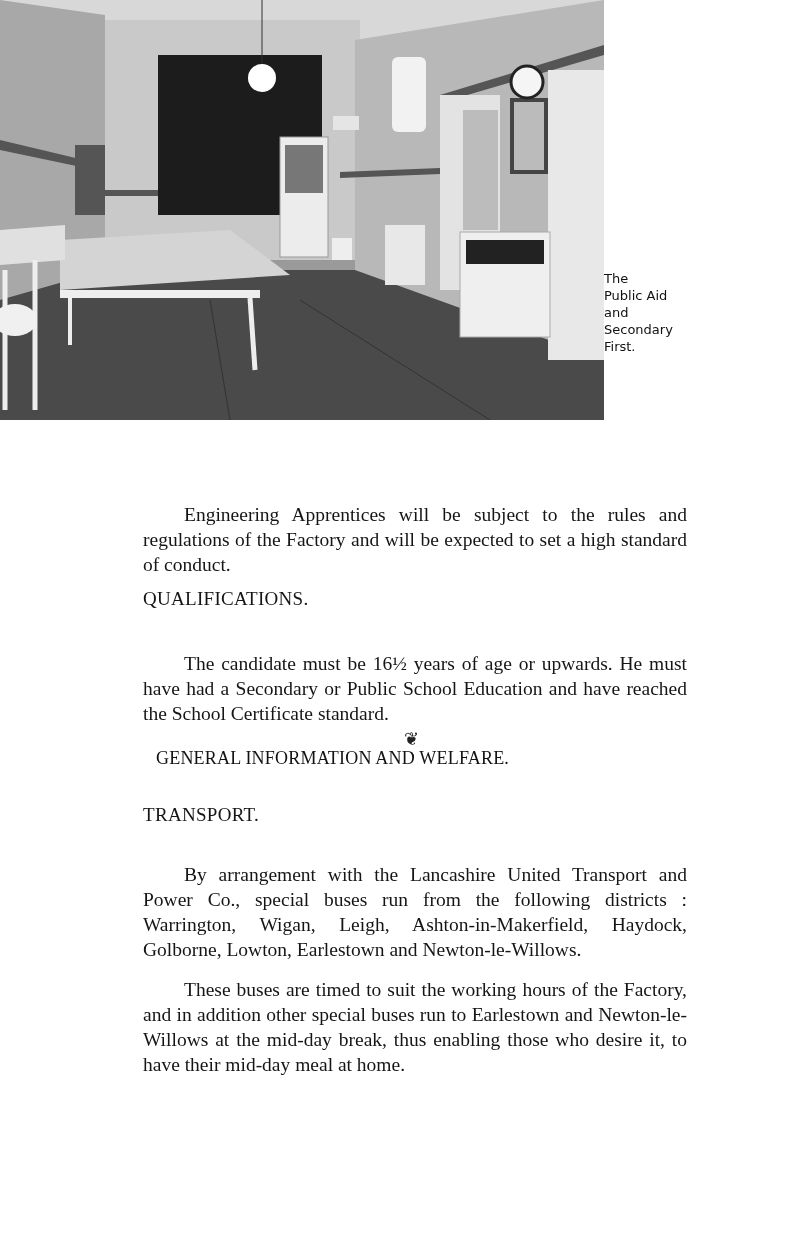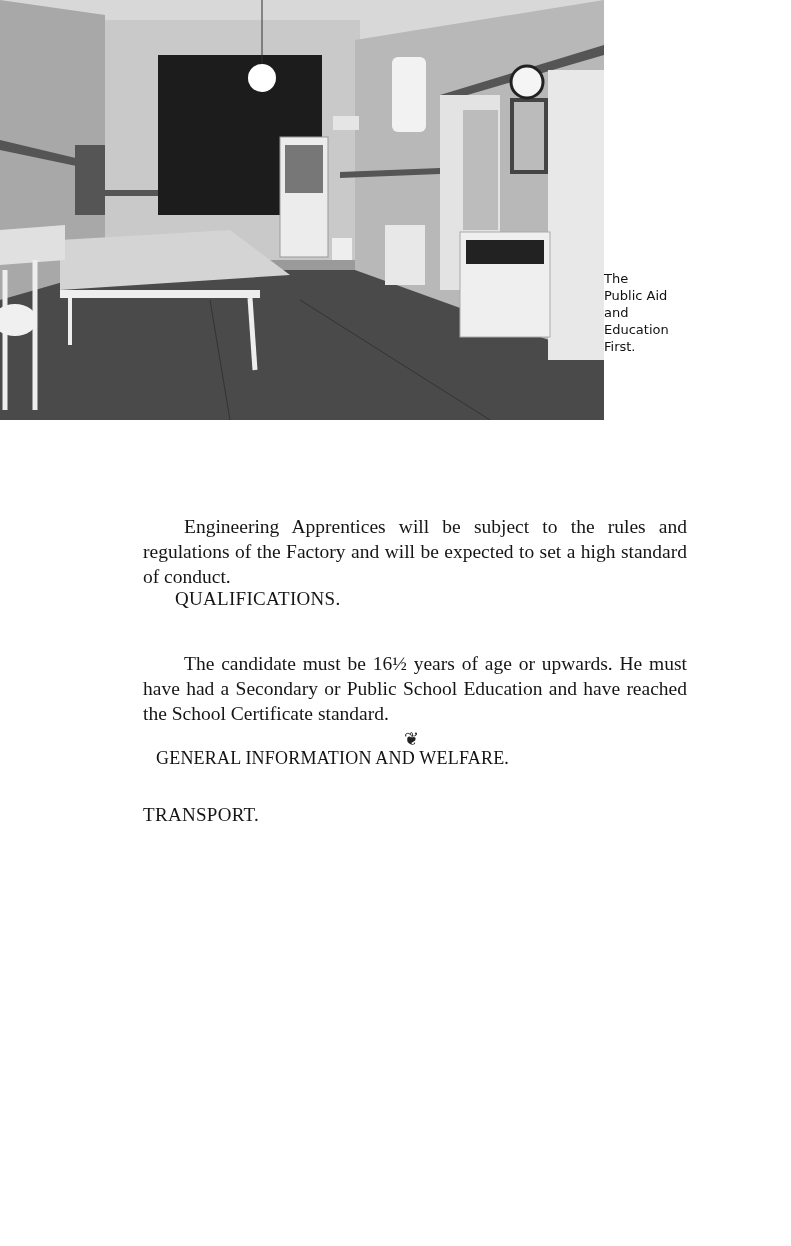--- a/index.html
+++ b/index.html
@@ -96,34 +96,36 @@
     <ellipse cx="15" cy="320" rx="22" ry="16" fill="#f0f0f0"></ellipse>
 
     <rect x="75" y="145" width="30" height="70" fill="#555"></rect>
   </svg>
 </div>
 
 <div class="caption">
   <div>The</div>
   <div>Public Aid</div>
   <div>and</div>
-  <div>Education</div>
+  <div>Secondary</div>
   <div>First.</div>
 </div>
 
-<div class="body-text" style="top:514px;">
+<div class="body-text" style="top:502px;">
   <p>Engineering Apprentices will be subject to the rules and regulations of the Factory and will be expected to set a high standard of conduct.</p>
 </div>
 
-<div class="heading-small" style="top:588px;margin-left:32px;">QUALIFICATIONS.</div>
+<div class="heading-small" style="top:588px;">QUALIFICATIONS.</div>
 
 <div class="body-text" style="top:651px;">
   <p>The candidate must be 16½ years of age or upwards. He must have had a Secondary or Public School Education and have reached the School Certificate standard.</p>
 </div>
 
 <div class="ornament">❦</div>
 
 <div class="heading-large">GENERAL INFORMATION AND WELFARE.</div>
 
 <div class="heading-small" style="top:804px;">TRANSPORT.</div>
 
 <div class="body-text" style="top:862px;">
+  <p>By arrangement with the Lancashire United Transport and Power Co., special buses run from the following districts : Warrington, Wigan, Leigh, Ashton-in-Makerfield, Haydock, Golborne, Lowton, Earlestown and Newton-le-Willows.</p>
+  <p style="margin-top:15px;">These buses are timed to suit the working hours of the Factory, and in addition other special buses run to Earlestown and Newton-le-Willows at the mid-day break, thus enabling those who desire it, to have their mid-day meal at home.</p>
 </div>
 
 </body></html>

